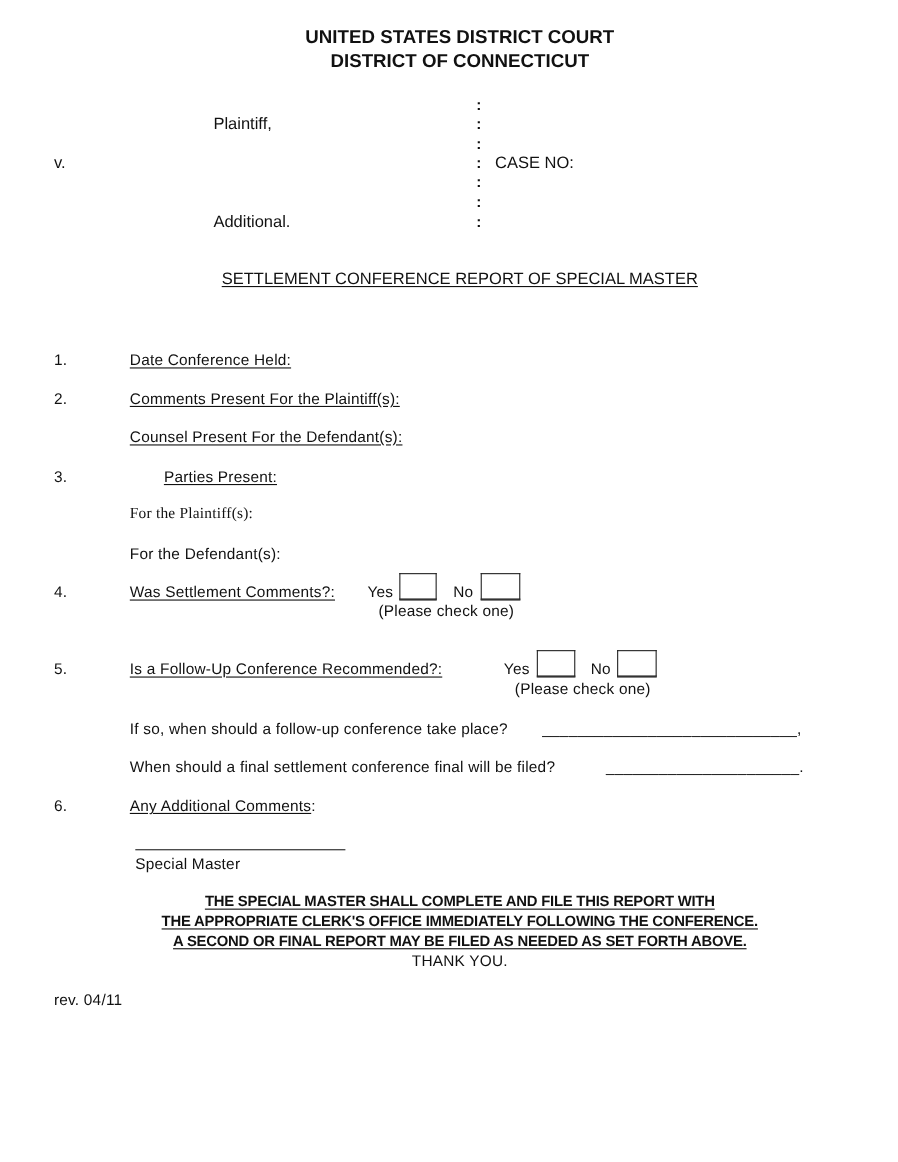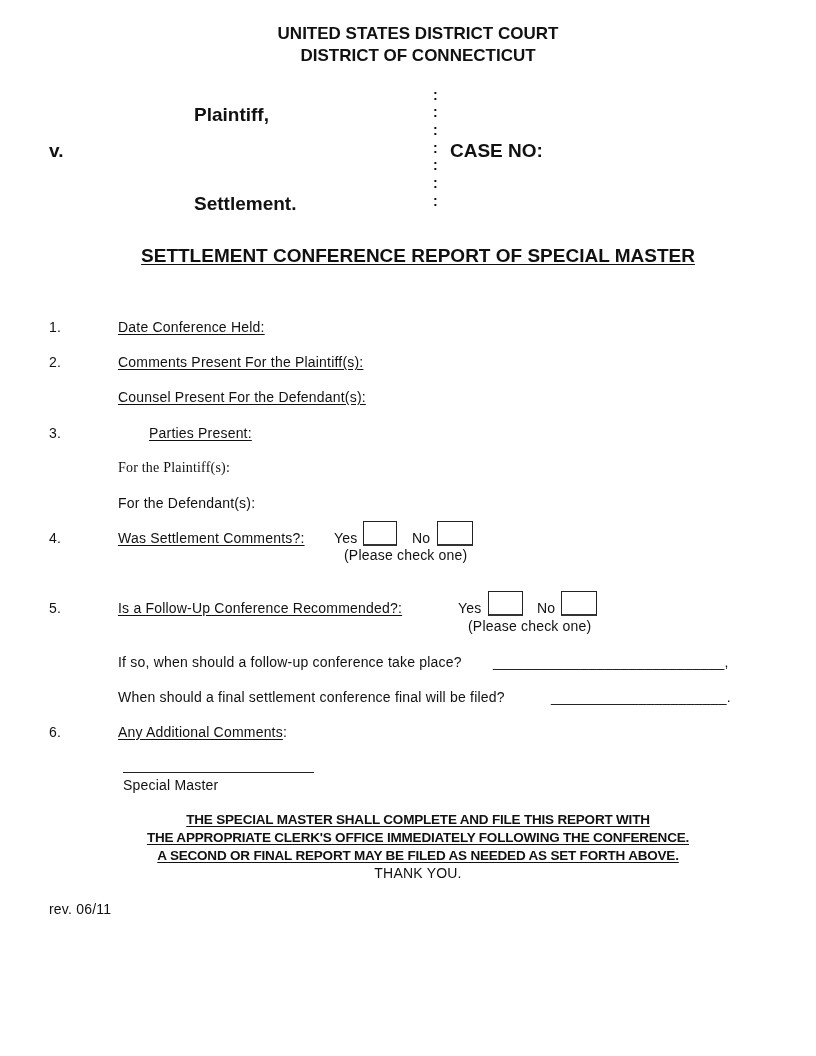--- a/index.html
+++ b/index.html
@@ -1,20 +1,20 @@
 <!DOCTYPE html>
 <html><head>
   <meta charset="utf-8">
   <style>
     html, body { margin: 0; padding: 0; background: #ffffff; }
     body { width: 816px; height: 1056px; position: relative; overflow: hidden;
            font-family: "Liberation Sans", sans-serif; color: #111; }
     .abs { position: absolute; white-space: nowrap; }
     .title { font-weight: bold; font-size: 17px; text-align: center; left: 0; width: 836px; }
-    .bold13 { font-weight: bold; font-size: 19px; }
+    .bold13 { font-weight: normal; font-size: 15px; }
     .reg { font-size: 14px; letter-spacing: 0.2px; }
     .u { text-decoration: underline; text-underline-offset: 2px; }
     .colon { font-weight: bold; font-size: 14px; left: 433px; }
     .box { position: absolute; border: 1px solid #222; border-bottom: 2px solid #333; background: #fff; }
     .center { text-align: center; left: 0; width: 836px; }
     .notice { font-weight: bold; font-size: 13.5px; letter-spacing: -0.2px; }
     .sigline { position: absolute; border-top: 1px solid #222; }
   </style>
 </head>
 <body>
@@ -24,21 +24,21 @@
 
 <div class="abs colon" style="top:87px;">:</div>
 <div class="abs bold13" style="top:104px; left:194px;">Plaintiff,</div>
 <div class="abs colon" style="top:104px;">:</div>
 <div class="abs colon" style="top:122px;">:</div>
 <div class="abs bold13" style="top:140px; left:49px;">v.</div>
 <div class="abs colon" style="top:140px;">:</div>
 <div class="abs bold13" style="top:140px; left:450px;text-align:right;">CASE NO:</div>
 <div class="abs colon" style="top:157px;">:</div>
 <div class="abs colon" style="top:175px;">:</div>
-<div class="abs bold13" style="top:193px; left:194px;">Settlement.</div>
+<div class="abs bold13" style="top:193px; left:194px;">Additional.</div>
 <div class="abs colon" style="top:193px;">:</div>
 
 <div class="abs bold13 u center" style="top:245px;">SETTLEMENT CONFERENCE REPORT OF SPECIAL MASTER</div>
 
 <div class="abs reg" style="top:319px; left:49px;">1.</div>
 <div class="abs reg u" style="top:319px; left:118px;">Date Conference Held:</div>
 
 <div class="abs reg" style="top:354px; left:49px;">2.</div>
 <div class="abs reg u" style="top:354px; left:118px;">Comments Present For the Plaintiff(s):</div>
 <div class="abs reg u" style="top:389px; left:118px;">Counsel Present For the Defendant(s):</div>
@@ -73,13 +73,13 @@
 <div class="abs reg" style="top:724px; left:118px;"><span class="u">Any Additional Comments</span><span>:</span></div>
 
 <div class="sigline" style="left:123px; top:772px; width:191px;"></div>
 <div class="abs reg" style="top:777px; left:123px;">Special Master</div>
 
 <div class="abs notice u center" style="top:812px;">THE SPECIAL MASTER SHALL COMPLETE AND FILE THIS REPORT WITH</div>
 <div class="abs notice u center" style="top:830px;">THE APPROPRIATE CLERK'S OFFICE IMMEDIATELY FOLLOWING THE CONFERENCE.</div>
 <div class="abs notice u center" style="top:848px;">A SECOND OR FINAL REPORT MAY BE FILED AS NEEDED AS SET FORTH ABOVE.</div>
 <div class="abs reg center" style="top:865px;">THANK YOU.</div>
 
-<div class="abs reg" style="top:901px; left:49px;">rev. 06/11</div>
+<div class="abs reg" style="top:901px; left:49px;">rev. 04/11</div>
 
 </body></html>

